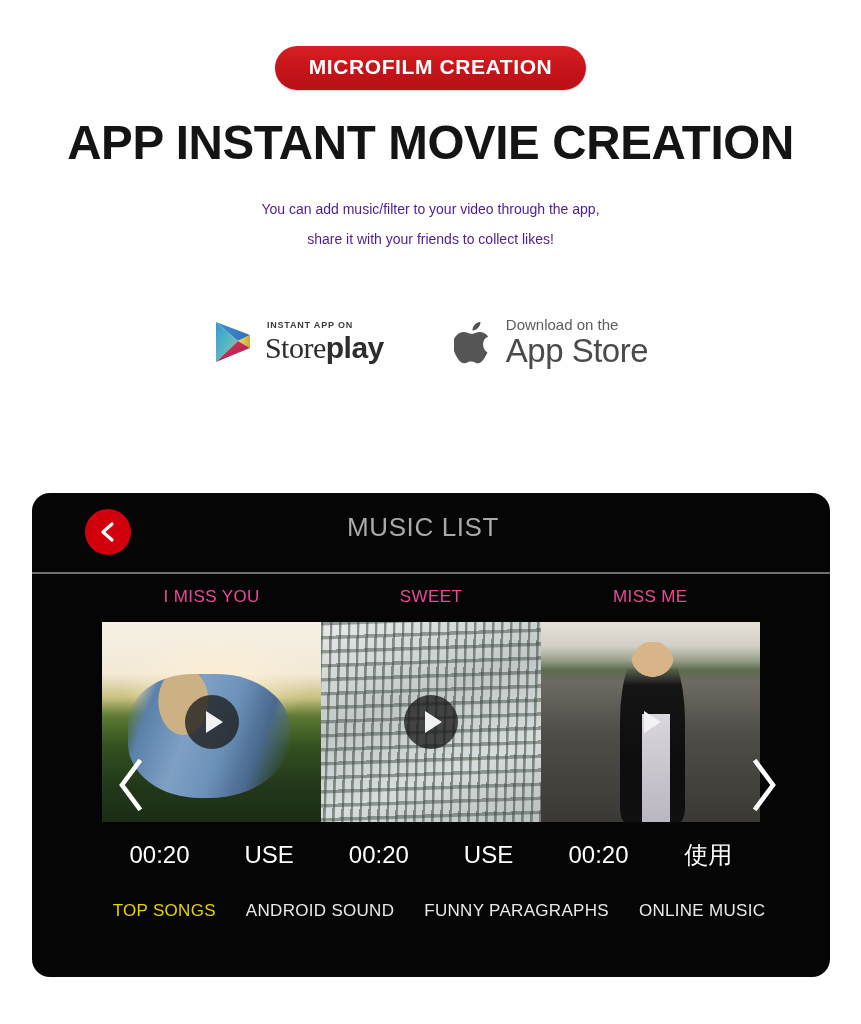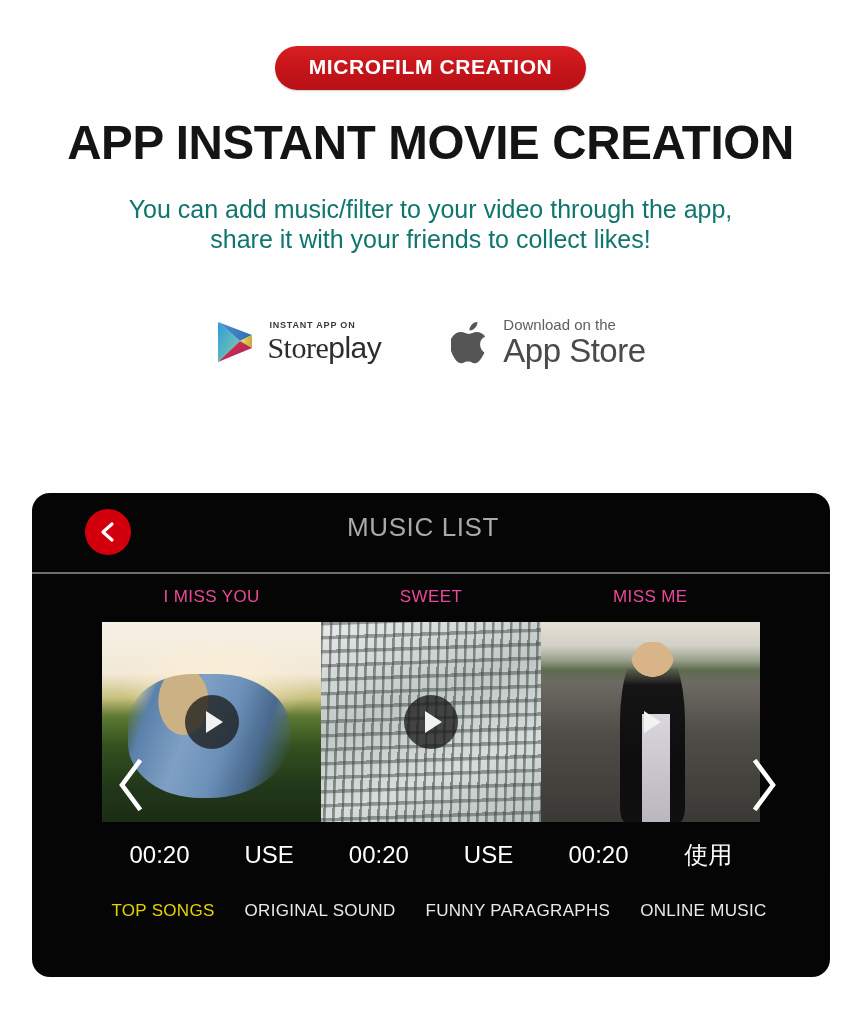--- a/index.html
+++ b/index.html
@@ -32,22 +32,22 @@
     font-weight:bold;
     letter-spacing:-0.4px;
     transform:scaleX(0.97);
     font-stretch:condensed;
   }
 
   
   .subtitle {
     margin-top:24px;
     text-align:center;
-    color:#0f766e;
-    font-size:25px;
+    color:#4c1d95;
+    font-size:14px;
     line-height:30px;
     font-weight:300;
   }
   .subtitle span { display:block; }
 
   
   .stores {
     margin-top:63px;
     display:flex;
     justify-content:center;
@@ -59,21 +59,21 @@
   .gp-tri { width:40px; height:44px; position:relative; }
   .gp-label { display:flex; flex-direction:column; line-height:1; }
   .gp-top {
     font-size:9px; letter-spacing:0.8px; color:#3a3a3a;
     font-weight:bold; margin-bottom:3px; margin-left:2px;
   }
   .gp-main {
     font-family:"Liberation Serif", serif;
     font-size:30px; color:#2d2d2d; letter-spacing:-0.5px;
   }
-  .gp-main .play { font-family:"Liberation Sans", sans-serif; font-weight:400; }
+  .gp-main .play { font-family:"Liberation Sans", sans-serif; font-weight:700; }
 
   .as-apple { width:40px; height:48px; }
   .as-label { display:flex; flex-direction:column; line-height:1; }
   .as-top { font-size:15px; color:#5e5e5e; margin-bottom:2px; }
   .as-main { font-size:33px; color:#4a4a4a; letter-spacing:-0.5px; }
 
   
   .app-card {
     position:absolute;
     left:32px; top:493px;
@@ -381,20 +381,20 @@
           <svg width="30" height="52" viewBox="0 0 30 52">
             <polyline points="7,3 24,26 7,49" fill="none" stroke="#ffffff" stroke-width="4.6" stroke-linecap="square" stroke-linejoin="miter"></polyline>
           </svg>
         </span>
       </div>
 
     </div>
 
     <div class="tabs">
       <div class="tab active">TOP SONGS</div>
-      <div class="tab">ORIGINAL SOUND</div>
+      <div class="tab">ANDROID SOUND</div>
       <div class="tab">FUNNY PARAGRAPHS</div>
       <div class="tab">ONLINE MUSIC</div>
     </div>
 
   </div>
 
 </div>
 
 </body></html>

